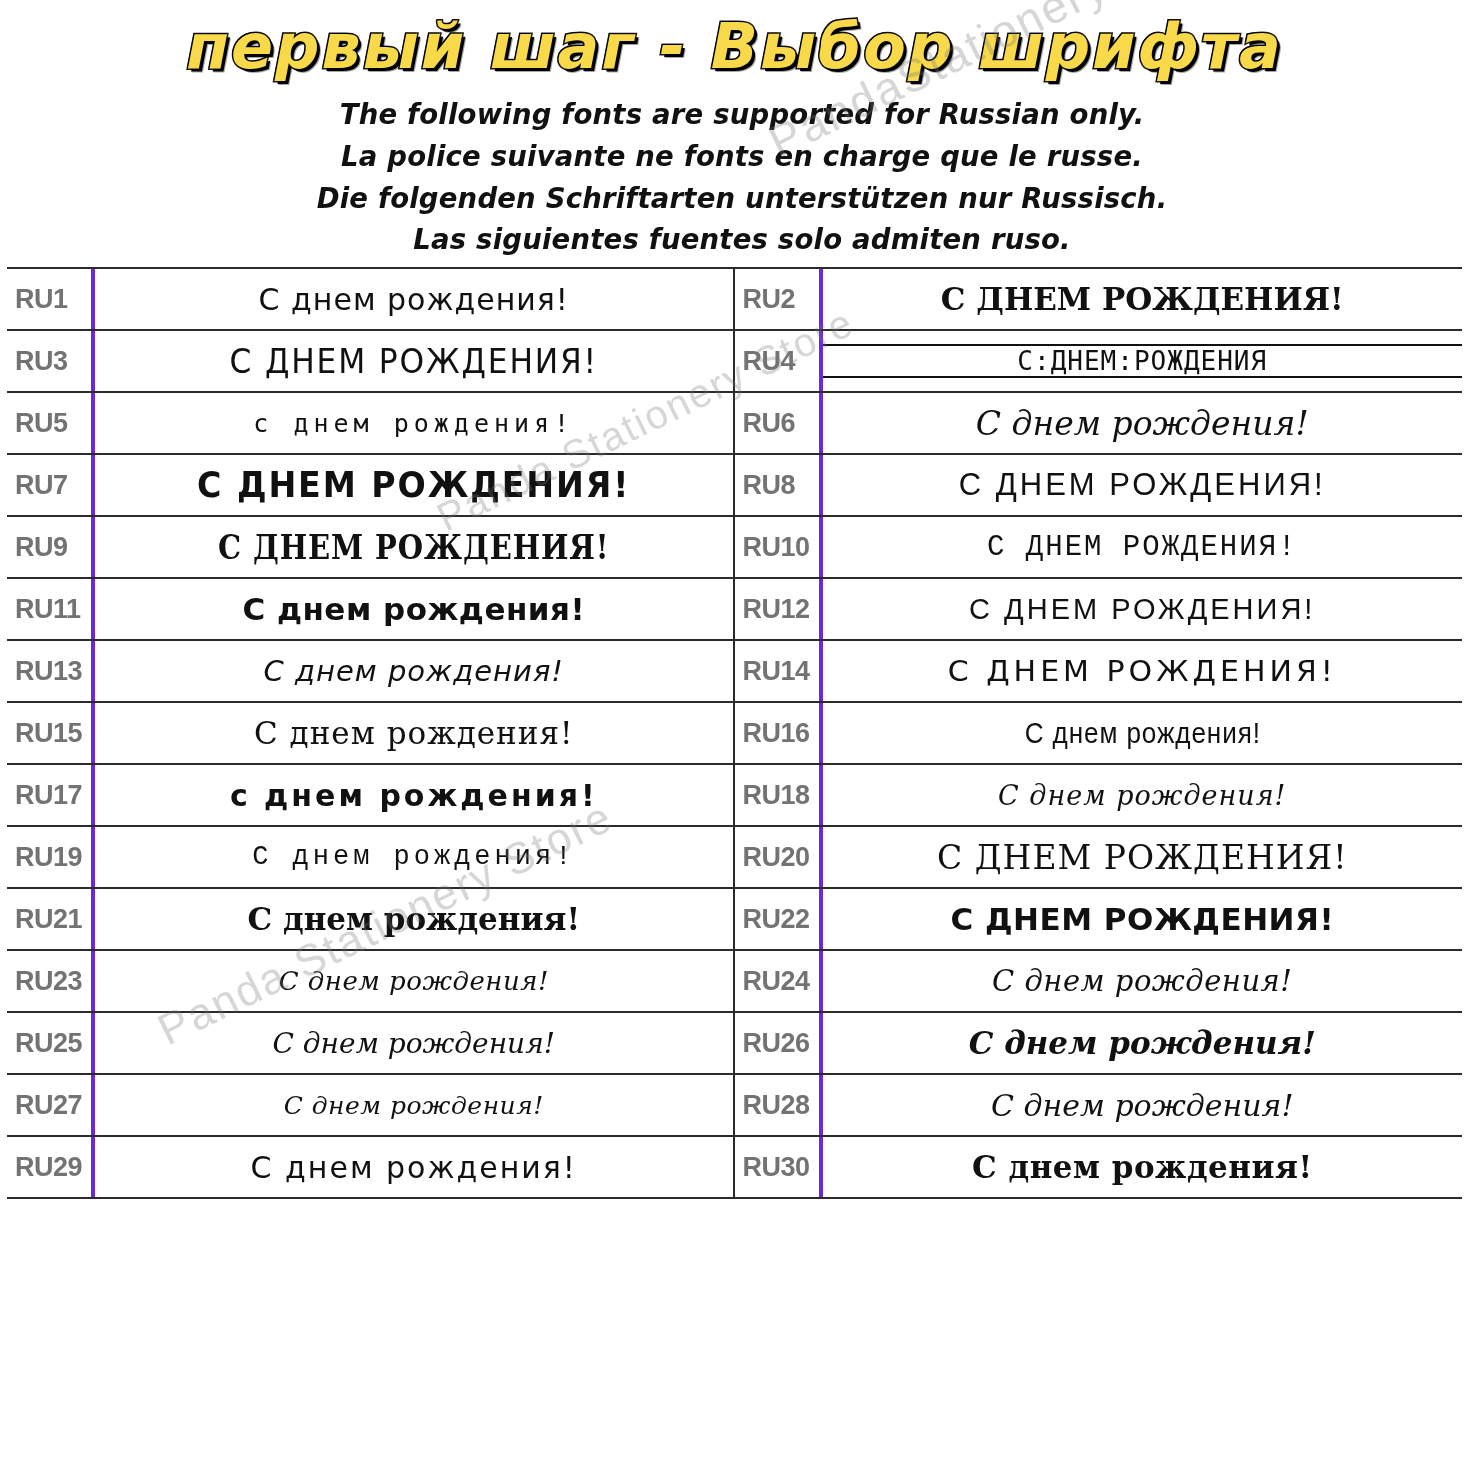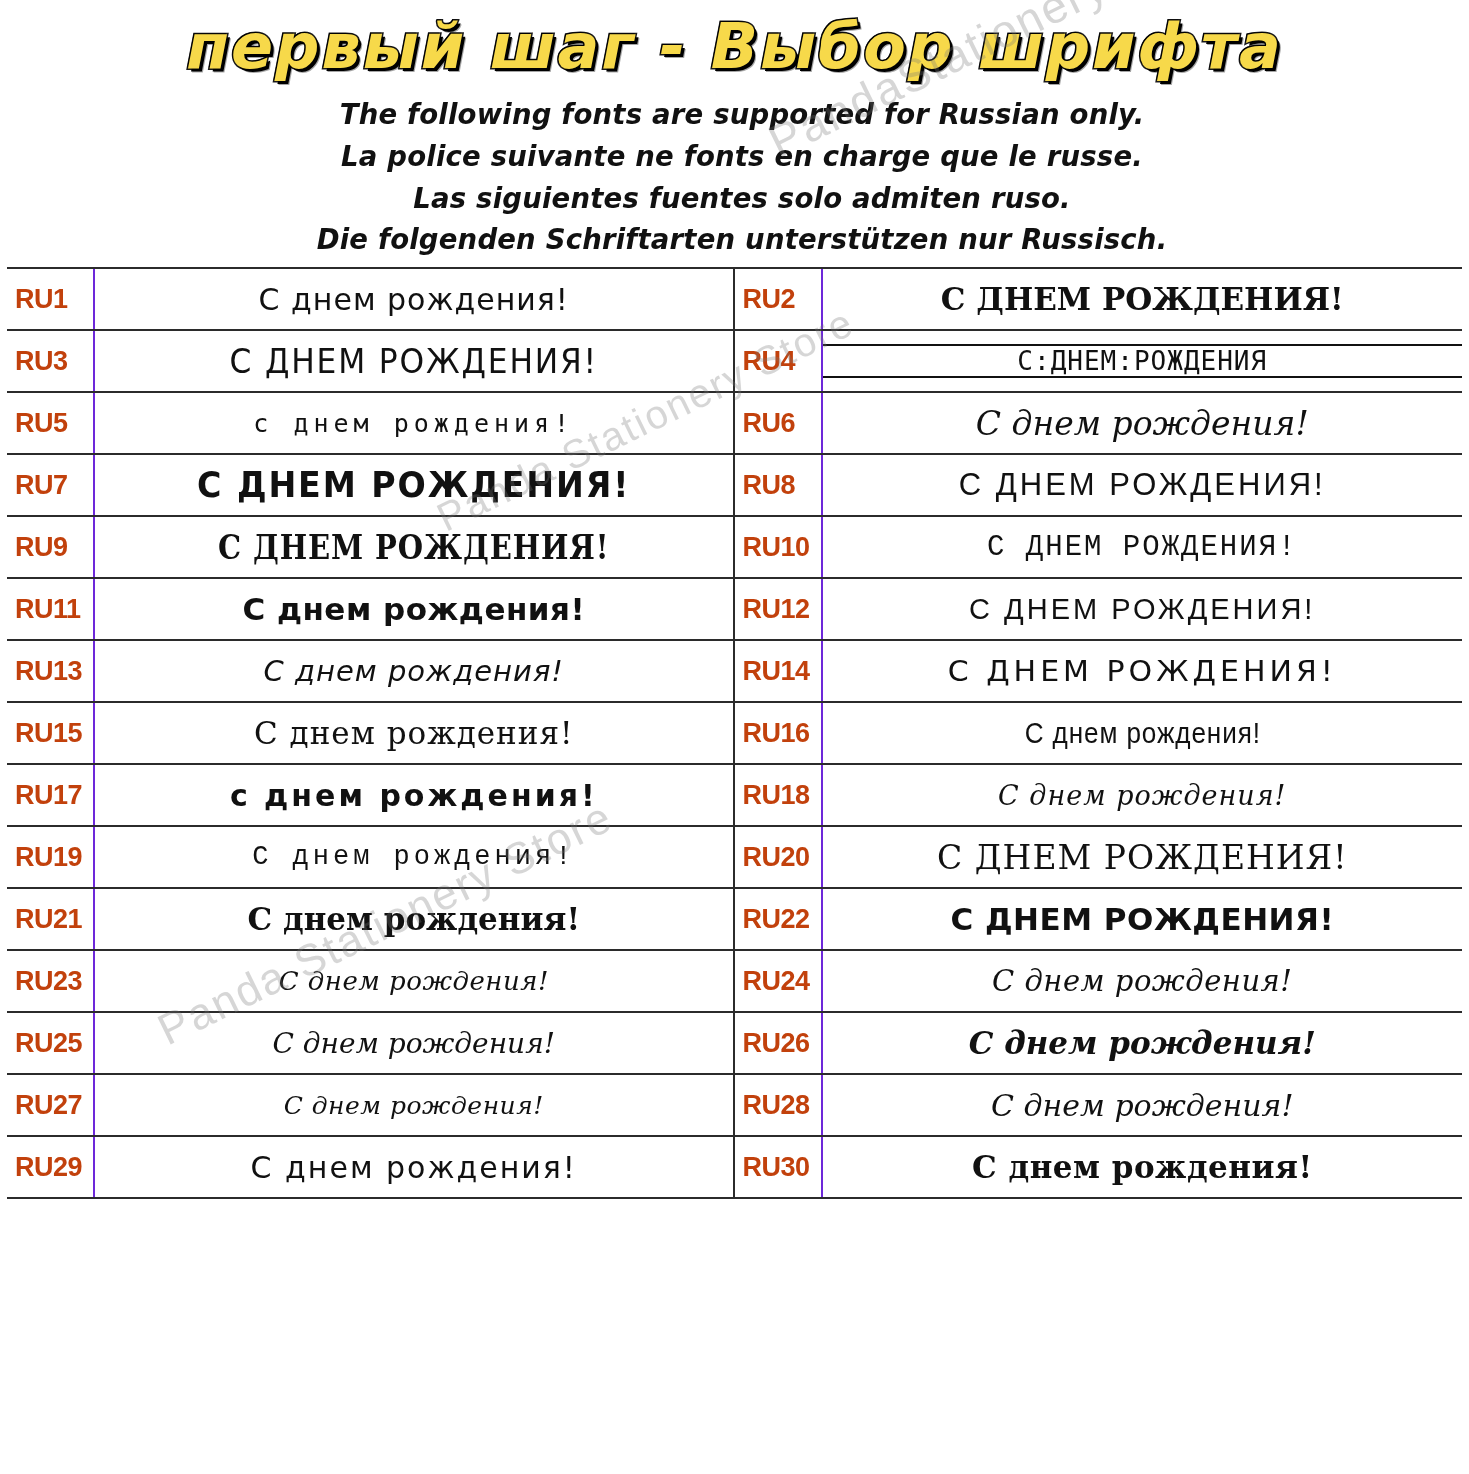--- a/index.html
+++ b/index.html
@@ -72,24 +72,24 @@
     width:50%;
     box-sizing:border-box;
     overflow:hidden;
   }
   .cell.left{border-right:2px solid #2b2b2b;}
   .code{
     flex:0 0 88px;
     font-family:"Liberation Sans", sans-serif;
     font-weight:bold;
     font-size:27px;
-    color:#c2410c;
+    color:#737373;
     padding-left:8px;
     box-sizing:border-box;
-    border-right:2px solid #6d28d9;
+    border-right:4px solid #6d28d9;
     height:100%;
     display:flex;
     align-items:center;
     letter-spacing:-.5px;
   }
   .sample{
     flex:1 1 auto;
     text-align:center;
     color:#111;
     white-space:nowrap;
@@ -149,22 +149,22 @@
 </head>
 <body>
 
 <div class="title-wrap">
   <div class="title">первый шаг  -  Выбор шрифта</div>
 </div>
 
 <div class="intro">
   <div>The following fonts are supported for Russian only.</div>
   <div>La police suivante ne fonts en charge que le russe.</div>
+  <div>Die folgenden Schriftarten unterstützen nur Russisch.</div>
   <div>Las siguientes fuentes solo admiten ruso.</div>
-  <div>Die folgenden Schriftarten unterstützen nur Russisch.</div>
 </div>
 
 <div class="table">
 
   <div class="row">
     <div class="cell left">
       <div class="code">RU1</div>
       <div class="sample s1">С днем рождения!</div>
     </div>
     <div class="cell">

